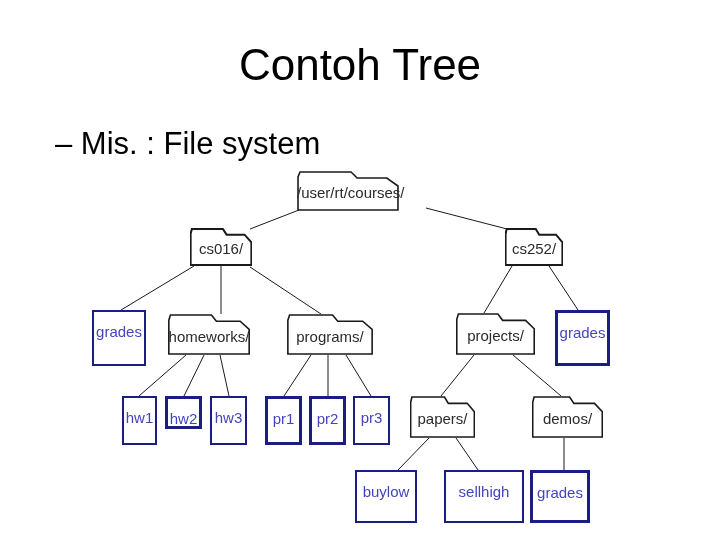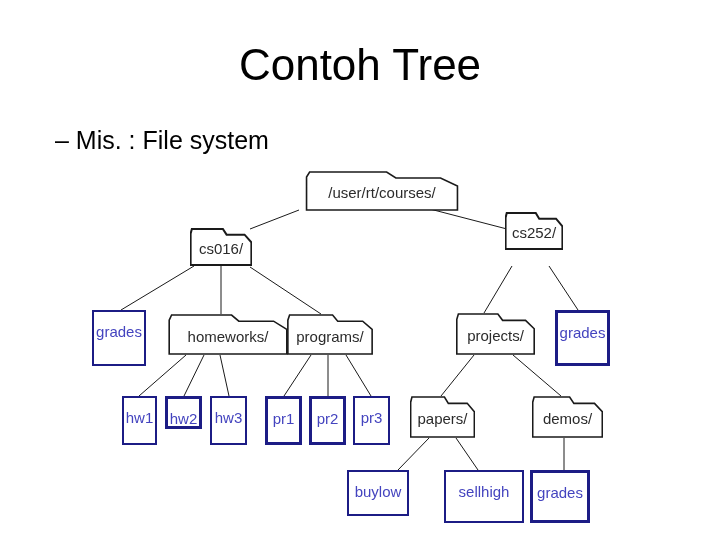--- a/index.html
+++ b/index.html
@@ -6,21 +6,21 @@
   .slide{
     position:relative;width:720px;height:540px;background:#ffffff;
     font-family:"Liberation Sans", sans-serif;overflow:hidden;margin-top:18px;
   }
   .title{
     position:absolute;top:22px;left:0;width:720px;text-align:center;
     font-size:44px;color:#000;letter-spacing:0px;
   }
   .bullet{
     position:absolute;top:108px;left:55px;
-    font-size:25px;color:#000;
+    font-size:31px;color:#000;
   }
   .edges{position:absolute;left:0;top:0;}
   .edges line{stroke:#1a1a1a;stroke-width:1;}
   .node{position:absolute;box-sizing:border-box;}
   .node .nlabel{
     font-size:15px;line-height:1.1;white-space:nowrap;
   }
   .folder .folder-shape{position:absolute;left:0;top:0;width:100%;height:100%;}
   .folder .nlabel{
     position:absolute;left:0;right:0;top:50%;transform:translateY(-34%);
@@ -55,42 +55,42 @@
     <line x1="311" y1="337" x2="284" y2="378"></line>
     <line x1="328" y1="337" x2="328" y2="378"></line>
     <line x1="346" y1="337" x2="371" y2="378"></line>
     <line x1="474" y1="337" x2="441" y2="378"></line>
     <line x1="513" y1="337" x2="561" y2="378"></line>
     <line x1="429" y1="420" x2="398" y2="452"></line>
     <line x1="456" y1="420" x2="478" y2="452"></line>
     <line x1="564" y1="420" x2="564" y2="452"></line>
   </svg>
 
-  <div class="node folder" style="left:305px;top:153px;width:154px;height:40px">
+  <div class="node folder" style="left:297px;top:153px;width:102px;height:40px">
     <svg class="folder-shape" viewBox="0 0 100 40" preserveAspectRatio="none">
         <polygon points="1,39 1,6 3,1 53,1 59,7 88,7 99,15 99,39" fill="#ffffff" stroke="#1a1a1a" stroke-width="1.6" vector-effect="non-scaling-stroke"></polygon>
       </svg>
     <span class="nlabel">/user/rt/courses/</span>
   </div>
 
   <div class="node folder" style="left:190px;top:210px;width:62px;height:38px">
     <svg class="folder-shape" viewBox="0 0 100 40" preserveAspectRatio="none">
         <polygon points="1,39 1,6 3,1 53,1 59,7 88,7 99,15 99,39" fill="#ffffff" stroke="#1a1a1a" stroke-width="2" vector-effect="non-scaling-stroke"></polygon>
       </svg>
     <span class="nlabel">cs016/</span>
   </div>
 
-  <div class="node folder" style="left:505px;top:194px;width:58px;height:38px">
+  <div class="node folder" style="left:505px;top:210px;width:58px;height:38px">
     <svg class="folder-shape" viewBox="0 0 100 40" preserveAspectRatio="none">
         <polygon points="1,39 1,6 3,1 53,1 59,7 88,7 99,15 99,39" fill="#ffffff" stroke="#1a1a1a" stroke-width="2" vector-effect="non-scaling-stroke"></polygon>
       </svg>
     <span class="nlabel">cs252/</span>
   </div>
 
-  <div class="node folder" style="left:168px;top:296px;width:120px;height:41px">
+  <div class="node folder" style="left:168px;top:296px;width:82px;height:41px">
     <svg class="folder-shape" viewBox="0 0 100 40" preserveAspectRatio="none">
         <polygon points="1,39 1,6 3,1 53,1 59,7 88,7 99,15 99,39" fill="#ffffff" stroke="#1a1a1a" stroke-width="1.6" vector-effect="non-scaling-stroke"></polygon>
       </svg>
     <span class="nlabel">homeworks/</span>
   </div>
 
   <div class="node folder" style="left:287px;top:296px;width:86px;height:41px">
     <svg class="folder-shape" viewBox="0 0 100 40" preserveAspectRatio="none">
         <polygon points="1,39 1,6 3,1 53,1 59,7 88,7 99,15 99,39" fill="#ffffff" stroke="#1a1a1a" stroke-width="1.6" vector-effect="non-scaling-stroke"></polygon>
       </svg>
@@ -139,21 +139,21 @@
   <div class="node file" style="left:265px;top:378px;width:37px;height:49px;border-width:3px">
     <span class="nlabel">pr1</span>
   </div>
   <div class="node file" style="left:309px;top:378px;width:37px;height:49px;border-width:3px">
     <span class="nlabel">pr2</span>
   </div>
   <div class="node file" style="left:353px;top:378px;width:37px;height:49px">
     <span class="nlabel">pr3</span>
   </div>
 
-  <div class="node file" style="left:347px;top:452px;width:62px;height:46px">
+  <div class="node file" style="left:355px;top:452px;width:62px;height:53px">
     <span class="nlabel">buylow</span>
   </div>
   <div class="node file" style="left:444px;top:452px;width:80px;height:53px">
     <span class="nlabel">sellhigh</span>
   </div>
   <div class="node file" style="left:530px;top:452px;width:60px;height:53px;border-width:3px">
     <span class="nlabel">grades</span>
   </div>
 
 </div>

